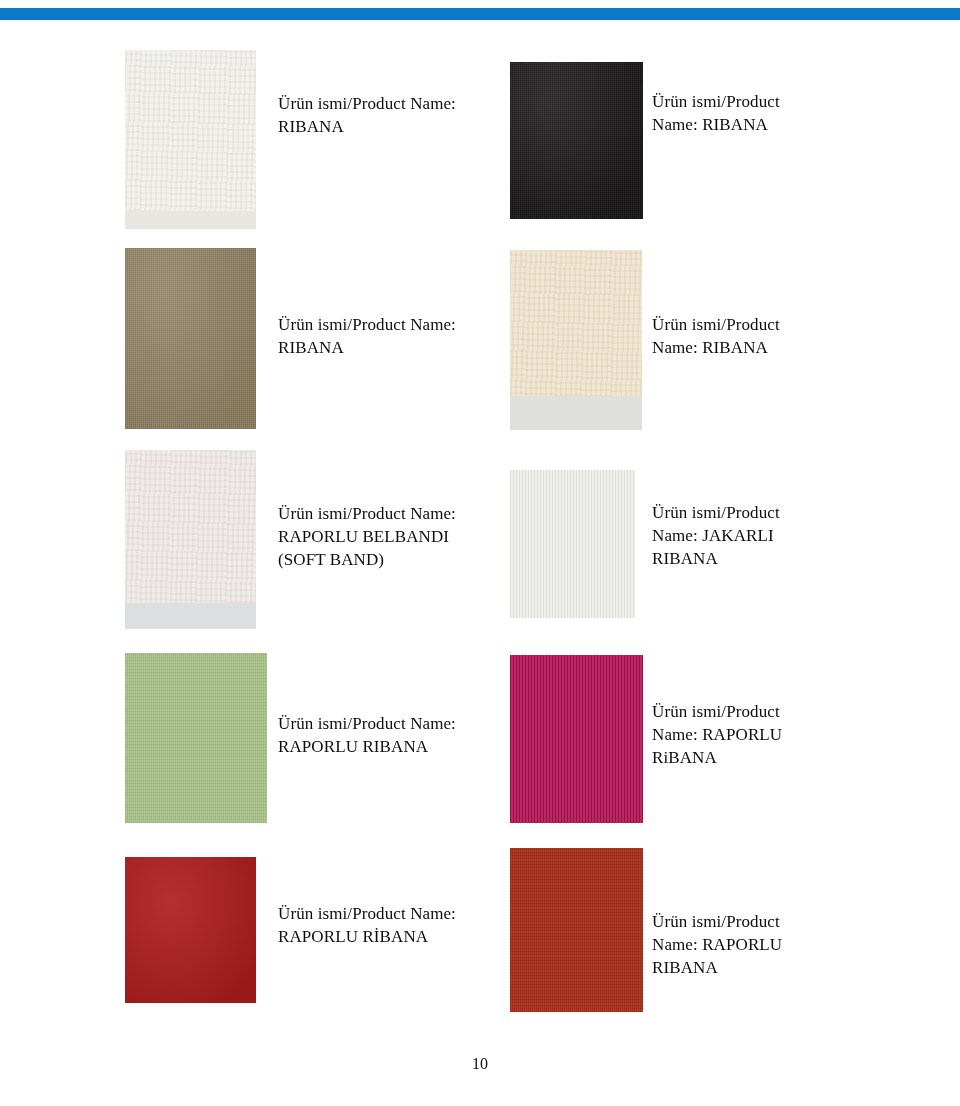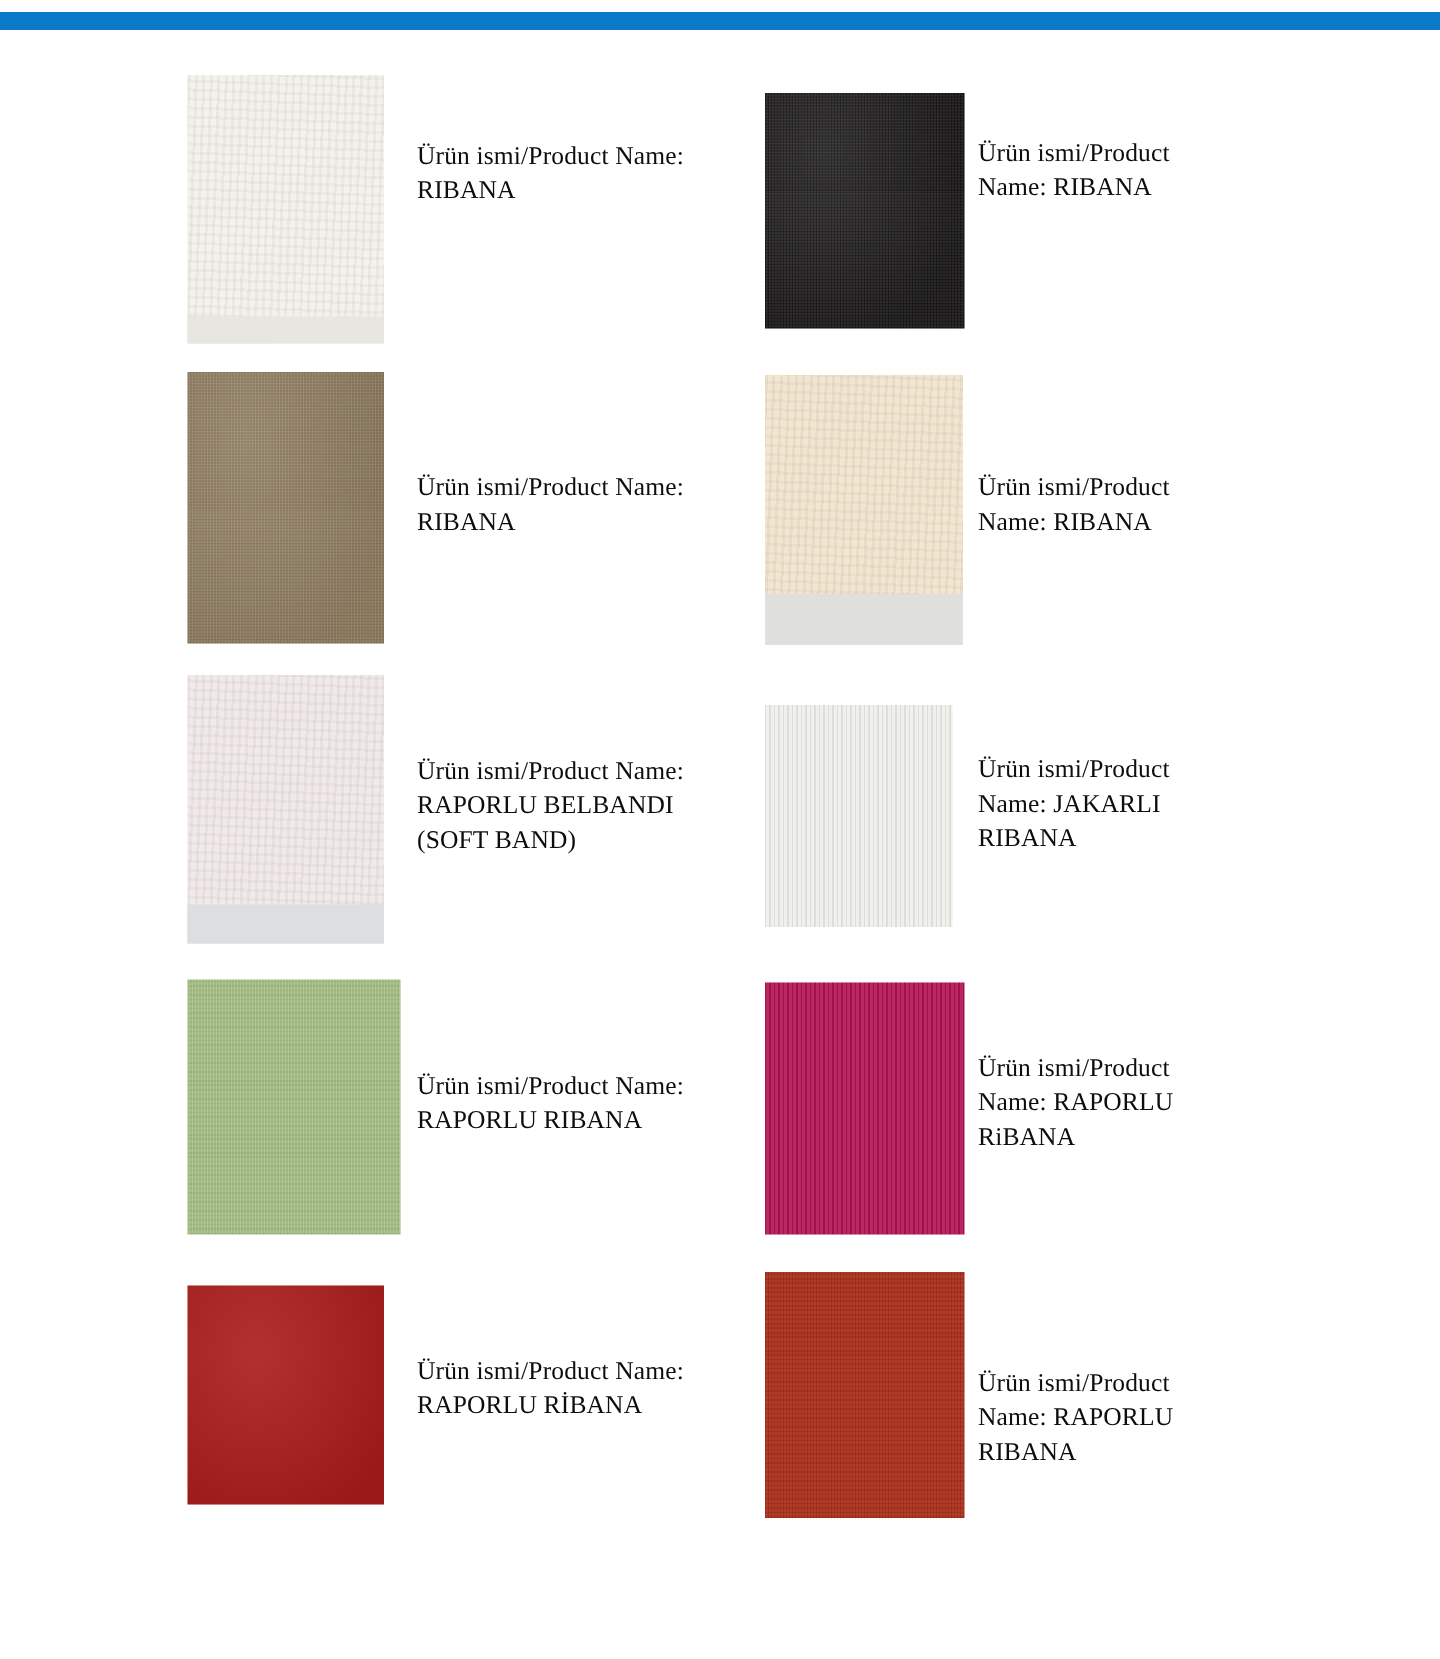--- a/index.html
+++ b/index.html
@@ -156,14 +156,15 @@
   <div class="caption" style="left:278px; top:902px; width:240px;">Ürün ismi/Product Name:
 RAPORLU RİBANA</div>
 
   <div class="swatch" style="left: 510px; top: 848px; width: 133px; height: 164px; background: rgb(168, 45, 24);">
     <div class="tex tex-weave"></div>
   </div>
   <div class="caption" style="left:652px; top:910px; width:200px;">Ürün ismi/Product
 Name:  RAPORLU
 RIBANA</div>
 
+  <div class="page-number" style="top:1055px;">10</div>
 
 </div>
 
 </body></html>

